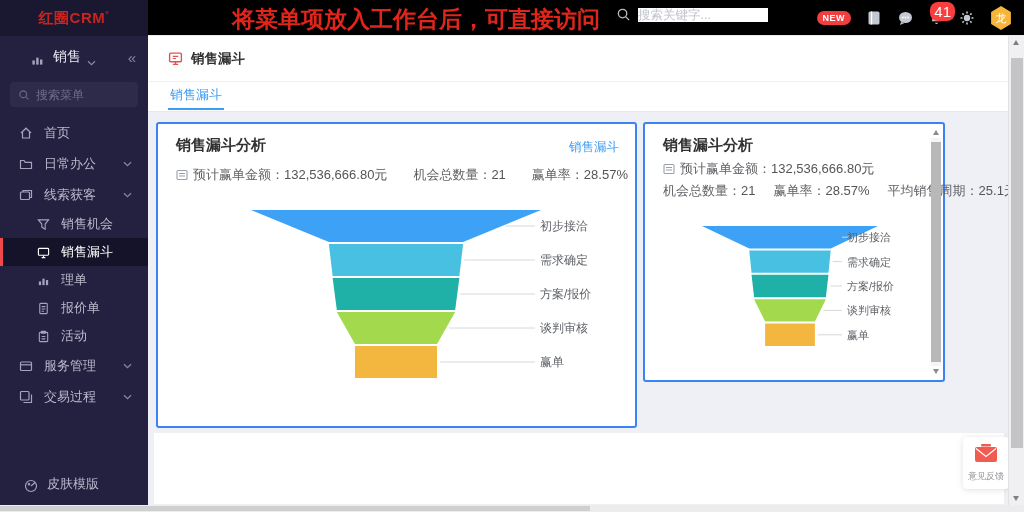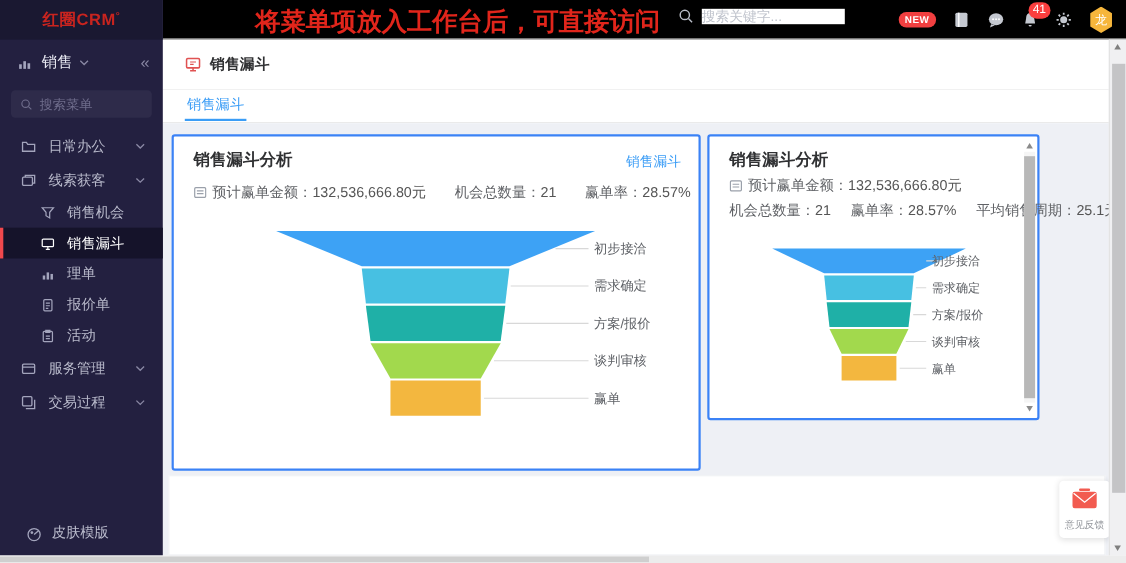--- a/index.html
+++ b/index.html
@@ -4,21 +4,21 @@
 <style>
   * { margin:0; padding:0; box-sizing:border-box; }
   html,body { width:1024px; height:512px; overflow:hidden; font-family:"Liberation Sans","DejaVu Sans",sans-serif; background:#fff; }
   body { position:relative; }
 
   
   .sidebar { position:absolute; left:0; top:0; width:148px; bottom:7px; background:#232040; color:#b9bacb; z-index:5; }
   .logo-bar { height:36px; background:#1a1831; display:flex; align-items:center; justify-content:center; }
   .logo { color:#c9241f; font-weight:bold; font-size:15px; letter-spacing:.5px; }
   .logo sup { font-size:9px; }
-  .module-row { display:flex; align-items:center; padding:12px 12px 8px 16px; color:#e8e9f2; font-size:14px; }
+  .module-row { display:flex; align-items:flex-end; padding:12px 12px 8px 31px; color:#e8e9f2; font-size:14px; }
   .module-row .mlabel { margin:0 6px 0 9px; }
   .collapse { margin-left:auto; color:#8a88a4; font-size:15px; cursor:pointer; }
   .side-search { margin:8px 10px 10px 10px; background:#2e2b4a; border-radius:4px; height:25px; display:flex; align-items:center; padding:0 8px; }
   .side-search input { background:transparent; border:none; outline:none; color:#9a98b4; font-size:12px; width:100px; margin-left:6px; font-family:inherit; }
   .side-search input::placeholder { color:#6f6d8c; }
   .nav { margin-top:4px; }
   .nav-item { display:flex; align-items:center; height:31px; padding-left:19px; font-size:13px; cursor:pointer; position:relative; }
   .nav-item .nlabel { margin-left:11px; }
   .nav-item .chev { position:absolute; right:16px; }
   .nav-sub { padding-left:37px; height:28px; }
@@ -31,21 +31,21 @@
 
   
   .header { position:absolute; left:148px; top:0; right:0; height:36px; background:#000000; border-bottom:1px solid #ececec; z-index:4; }
   .annotation { position:absolute; left:84px; top:4px; font-size:23px; font-weight:bold; color:#e1251b; white-space:nowrap; }
   .hsearch { position:absolute; left:468px; top:7px; display:flex; align-items:flex-end; }
   .hsearch input { border:none; outline:none; font-size:12.5px; color:#333; width:130px; margin-left:7px; font-family:inherit; }
   .hsearch input::placeholder { color:#bfc3cc; }
   .hicons { position:absolute; right:12px; top:0; height:36px; display:flex; align-items:center; gap:15px; }
   .new-badge { background:#f13f40; color:#fff; font-size:9px; font-weight:bold; padding:2px 6px; border-radius:8px; letter-spacing:.5px; cursor:pointer; }
   .hicon { cursor:pointer; display:inline-flex; position:relative; }
-  .bell-badge { position:absolute; top:-8px; right:-11px; background:#fa3e3e; color:#fff; font-size:11px; line-height:1; padding:2px 4px; border-radius:8px; }
+  .bell-badge { position:absolute; top:-8px; right:-11px; background:#fa3e3e; color:#fff; font-size:15px; line-height:1; padding:2px 4px; border-radius:8px; }
   .avatar { width:22px; height:24px; background:#f6b63c; color:#fff; font-size:11px; display:flex; align-items:center; justify-content:center; clip-path:polygon(50% 0,95% 25%,95% 75%,50% 100%,5% 75%,5% 25%); cursor:pointer; }
 
   
   .crumb-bar { position:absolute; left:148px; top:36px; right:16px; height:46px; background:#fff; border-bottom:1px solid #f0f0f0; display:flex; align-items:center; padding-left:20px; }
   .crumb-title { font-size:13.5px; font-weight:bold; color:#303133; margin-left:8px; }
   .tab-bar { position:absolute; left:148px; top:82px; right:16px; height:30px; background:#fff; border-bottom:1px solid #e8e8e8; display:flex; align-items:flex-start; padding-left:20px; }
   .tab { font-size:13px; color:#3b9df6; padding:4px 2px; border-bottom:2px solid #3b9df6; cursor:pointer; }
 
   
   .content { position:absolute; left:148px; top:112px; right:16px; bottom:7px; background:#eef0f5; }
@@ -112,20 +112,29 @@
   <div class="side-search">
     <span class="icon">
       <svg width="12" height="12" viewBox="0 0 16 16" fill="none" stroke="#6f6d8c" stroke-width="1.4">
           <circle cx="7" cy="7" r="4.5"></circle>
           <path d="M10.5 10.5 L14 14"></path>
         </svg>
     </span>
     <input placeholder="搜索菜单" style="">
   </div>
   <div class="nav">
+    <div class="nav-item">
+      <span class="icon">
+          <svg width="14" height="14" viewBox="0 0 14 14" fill="none" stroke="currentColor" stroke-width="1.2">
+            <path d="M2 7 L7 2.2 L12 7"></path>
+            <path d="M3.5 6 V12 H10.5 V6"></path>
+          </svg>
+        </span>
+      <span class="nlabel">首页</span>
+    </div>
     <div class="nav-item">
       <span class="icon">
           <svg width="14" height="14" viewBox="0 0 14 14" fill="none" stroke="currentColor" stroke-width="1.2">
             <path d="M1.5 3.5 h3.5 l1.2 1.8 H12.5 V11.5 H1.5 Z"></path>
           </svg>
         </span>
       <span class="nlabel">日常办公</span>
       <span class="chev icon">
           <svg width="9" height="6" viewBox="0 0 9 6" fill="none" stroke="#8a88a4" stroke-width="1.2">
             <path d="M1 1.2 L4.5 4.6 L8 1.2"></path>

